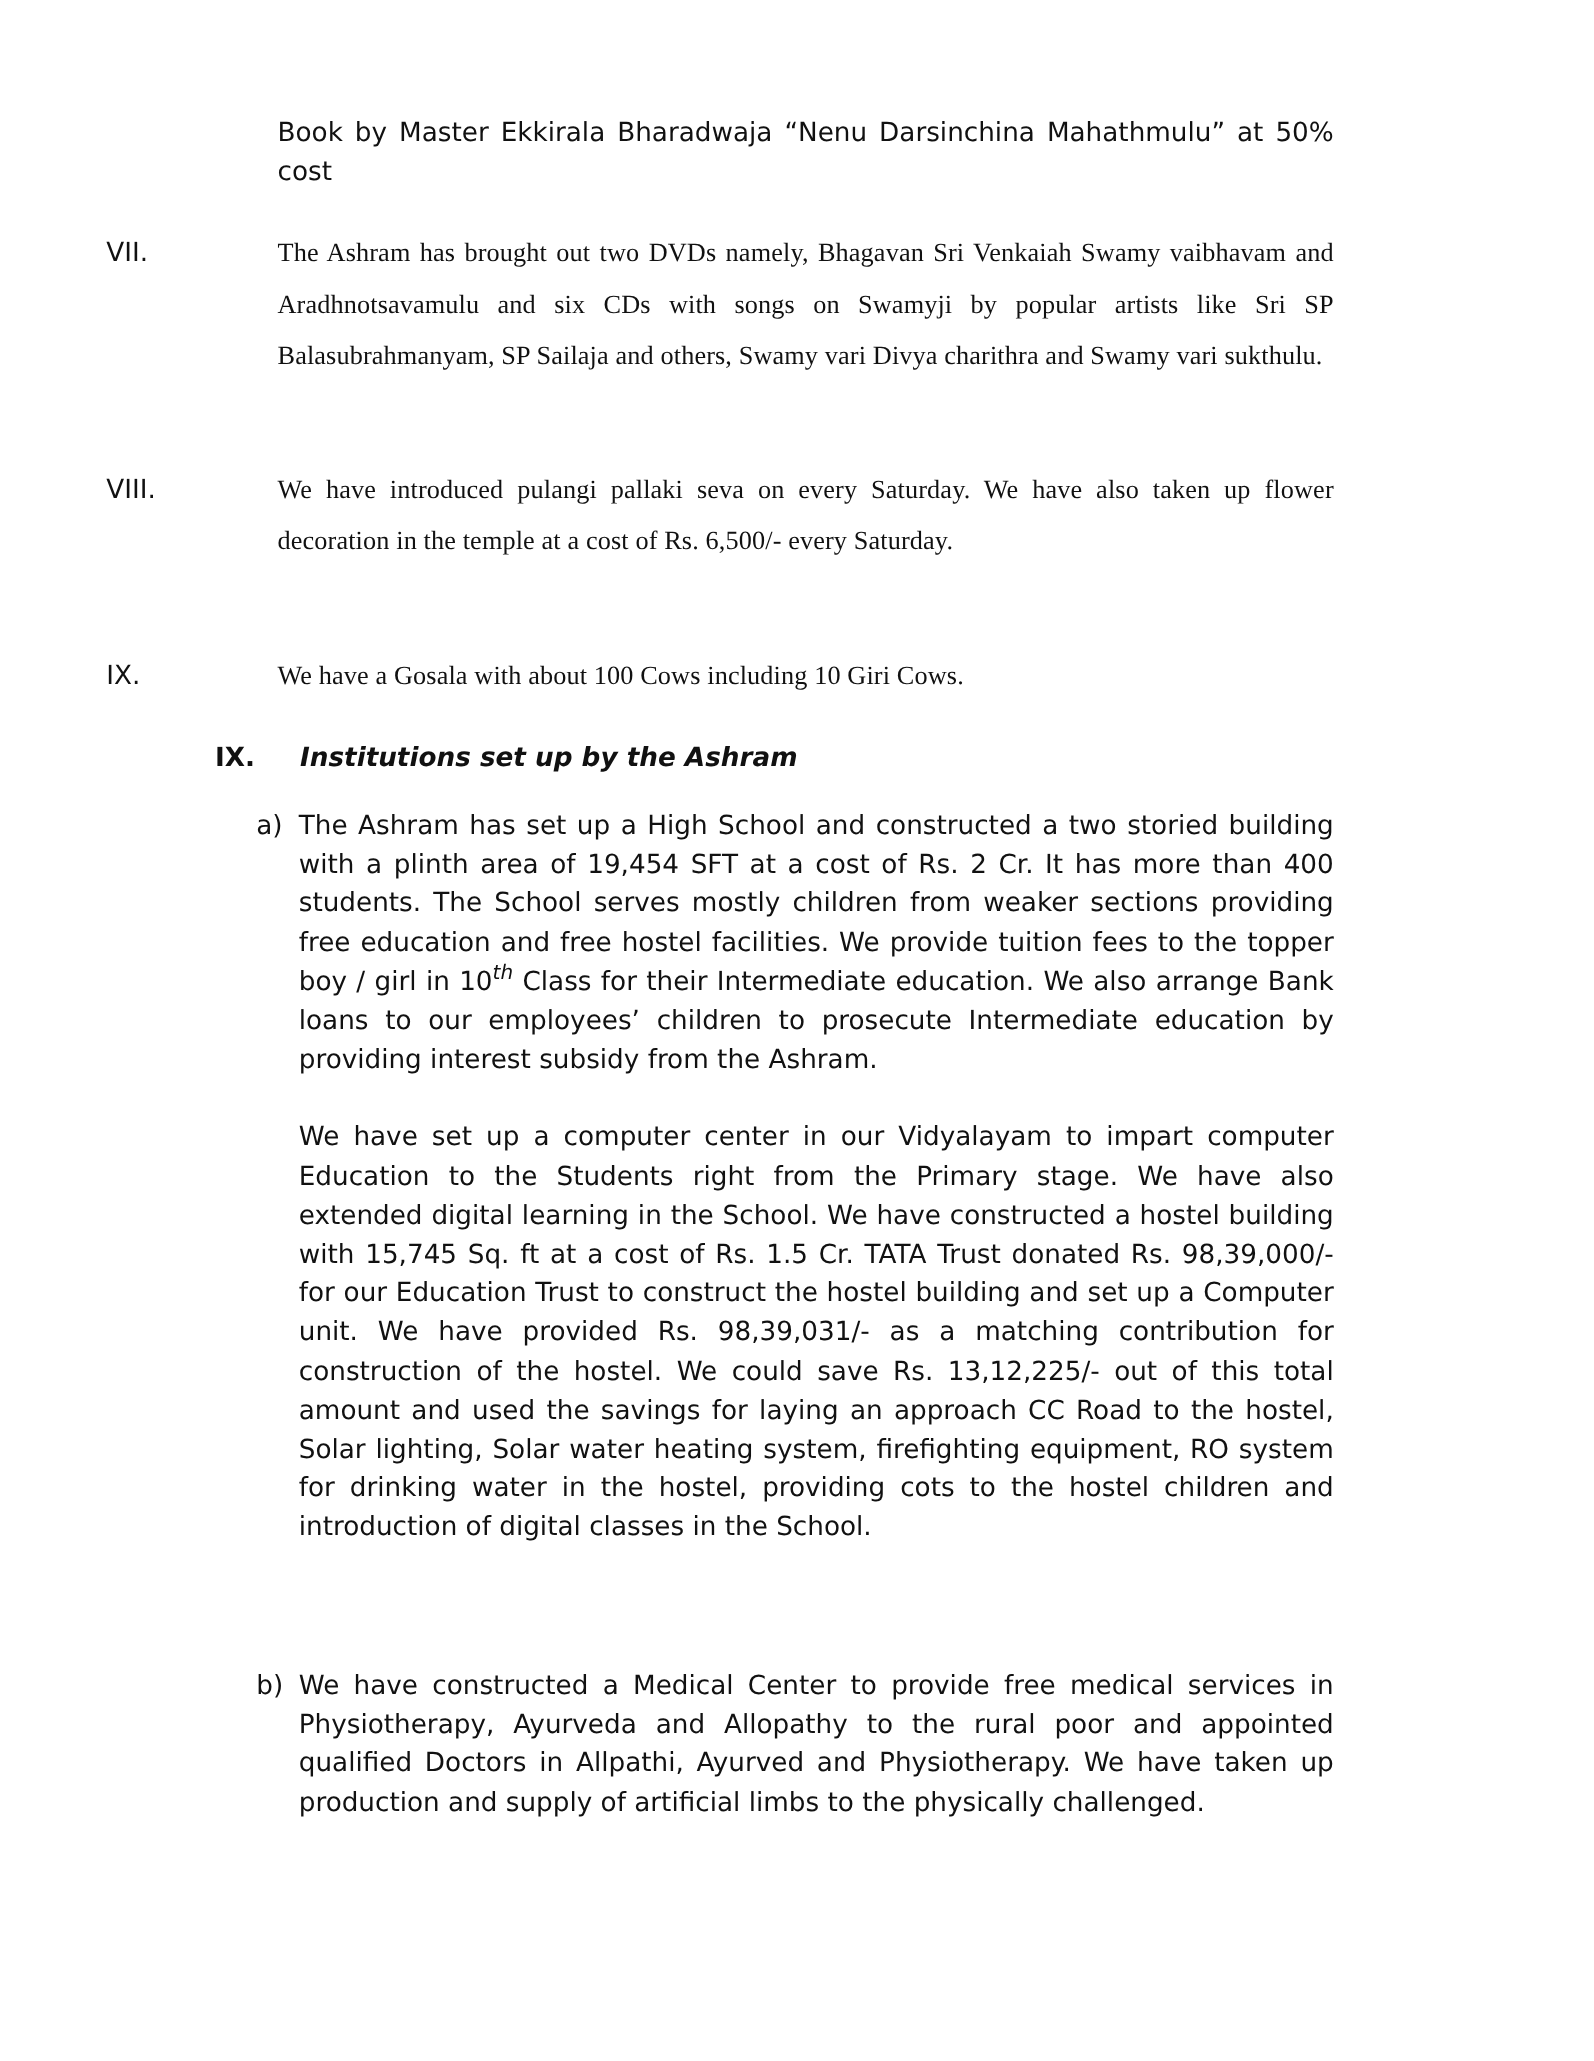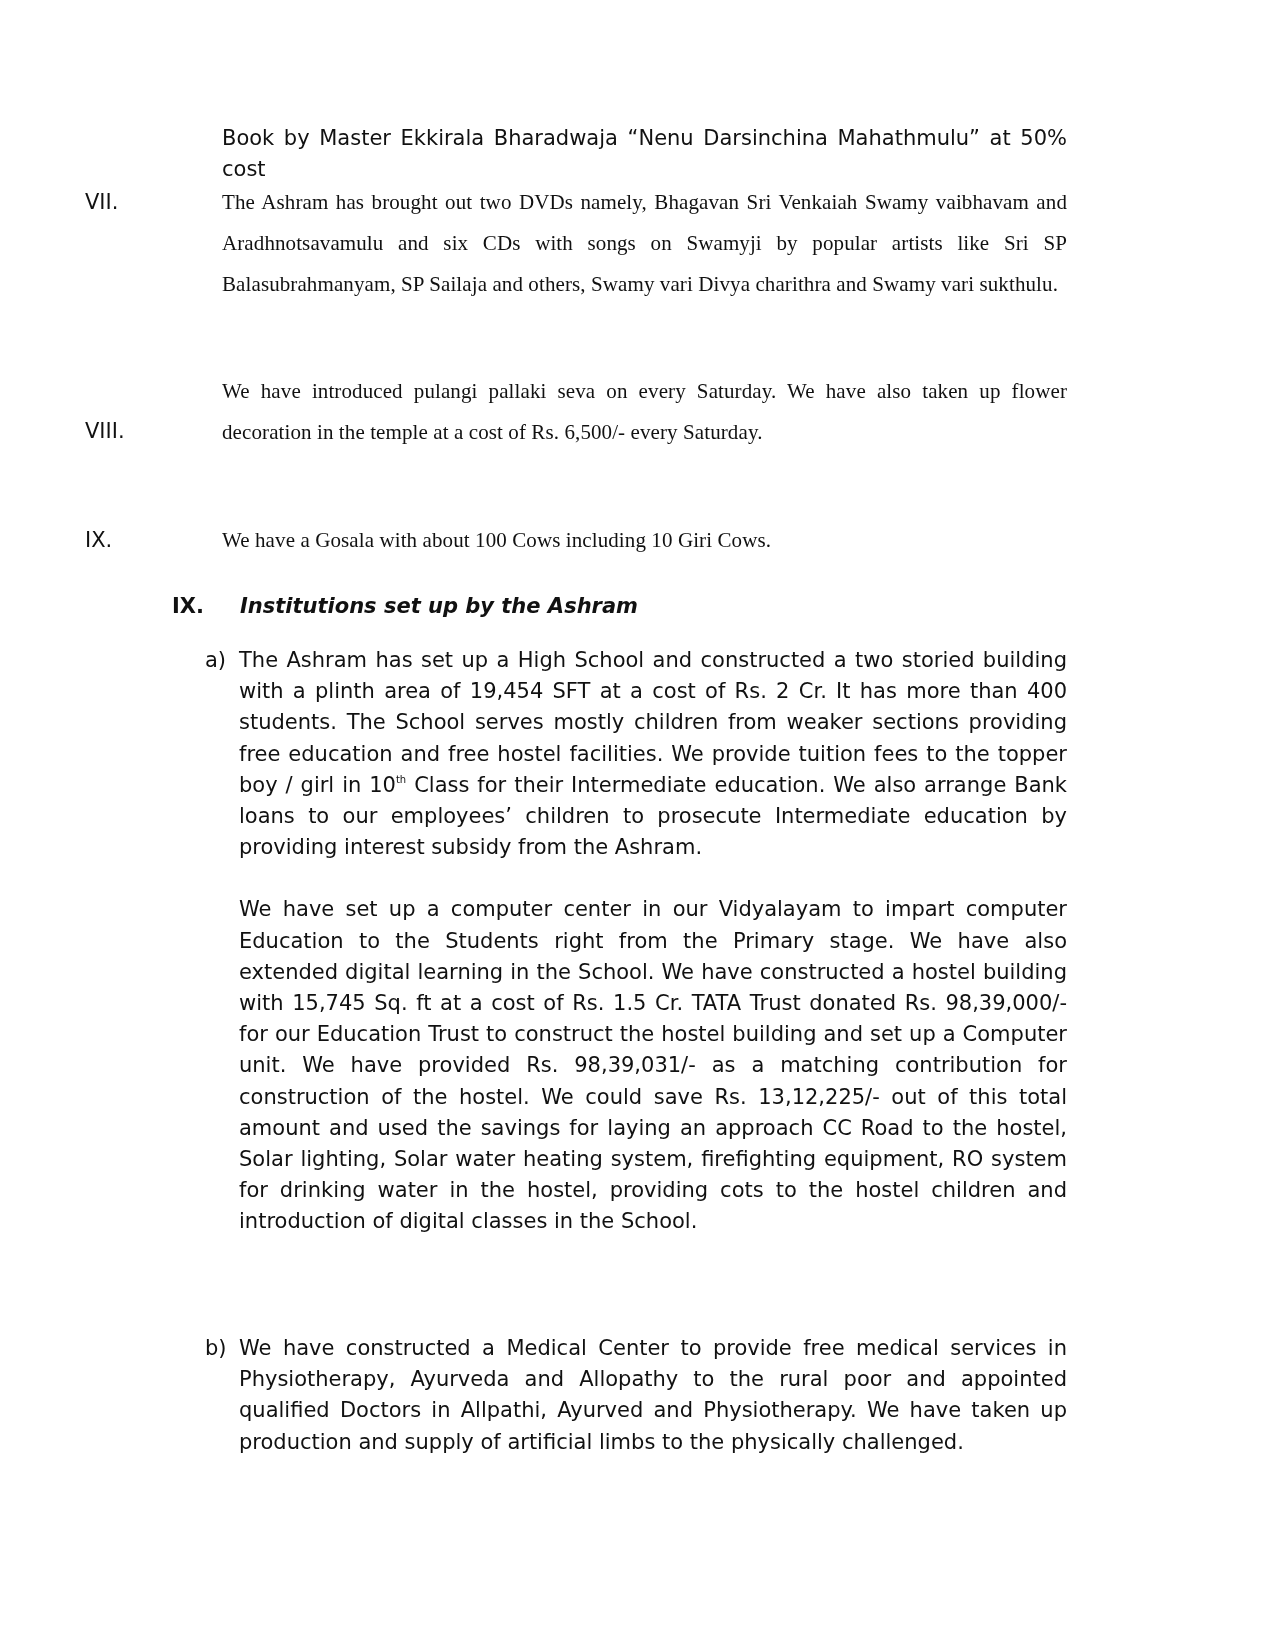--- a/index.html
+++ b/index.html
@@ -45,21 +45,20 @@
       font-family: Liberation Serif, serif;
     }
     .cont-text {
       position: absolute;
       left: 222px;
       top: 91px;
       width: 845px;
       line-height: 31px;
       text-align: justify;
       text-align-last: left;
-      margin-top: 32px;
     }
     .heading {
       position: absolute;
       top: 590px;
       left: 0;
       width: 1275px;
       font-weight: bold;
     }
     .heading .h-num {
       position: absolute;
@@ -83,42 +82,43 @@
       left: 239px;
       width: 828px;
       line-height: 31.2px;
       text-align: justify;
       text-align-last: left;
     }
     .letter-para {
       margin: 0 0 31px 0;
     }
     sup {
-      font-size: 10px;
+      font-size: 16px;
       line-height: 0;
       vertical-align: 9px;
+      font-style: italic;
     }
   </style>
 </head>
 <body>
 
 <div class="page">
 
   <div class="cont-text" style="top:91px;">
     <span>Book by Master Ekkirala Bharadwaja “Nenu Darsinchina Mahathmulu” at 50% cost</span>
   </div>
 
   <div class="roman-list">
     <div class="item" style="top:182px;">
       <span class="numeral" style="line-height:41px;">VII.</span>
       <div class="roman-text">The Ashram has brought out two DVDs namely, Bhagavan Sri Venkaiah Swamy vaibhavam and Aradhnotsavamulu and six CDs with songs on Swamyji by popular artists like Sri SP Balasubrahmanyam, SP Sailaja and others, Swamy vari Divya charithra and Swamy vari sukthulu.</div>
     </div>
 
     <div class="item" style="top:371px;">
-      <span class="numeral" style="line-height:41px;margin-top:40px;">VIII.</span>
+      <span class="numeral" style="line-height:41px;">VIII.</span>
       <div class="roman-text">We have introduced pulangi pallaki seva on every Saturday. We have also taken up flower decoration in the temple at a cost of Rs. 6,500/- every Saturday.</div>
     </div>
 
     <div class="item" style="top:520px;">
       <span class="numeral" style="line-height:41px;">IX.</span>
       <div class="roman-text">We have a Gosala with about 100 Cows including 10 Giri Cows.</div>
     </div>
   </div>
 
   <div class="heading">

